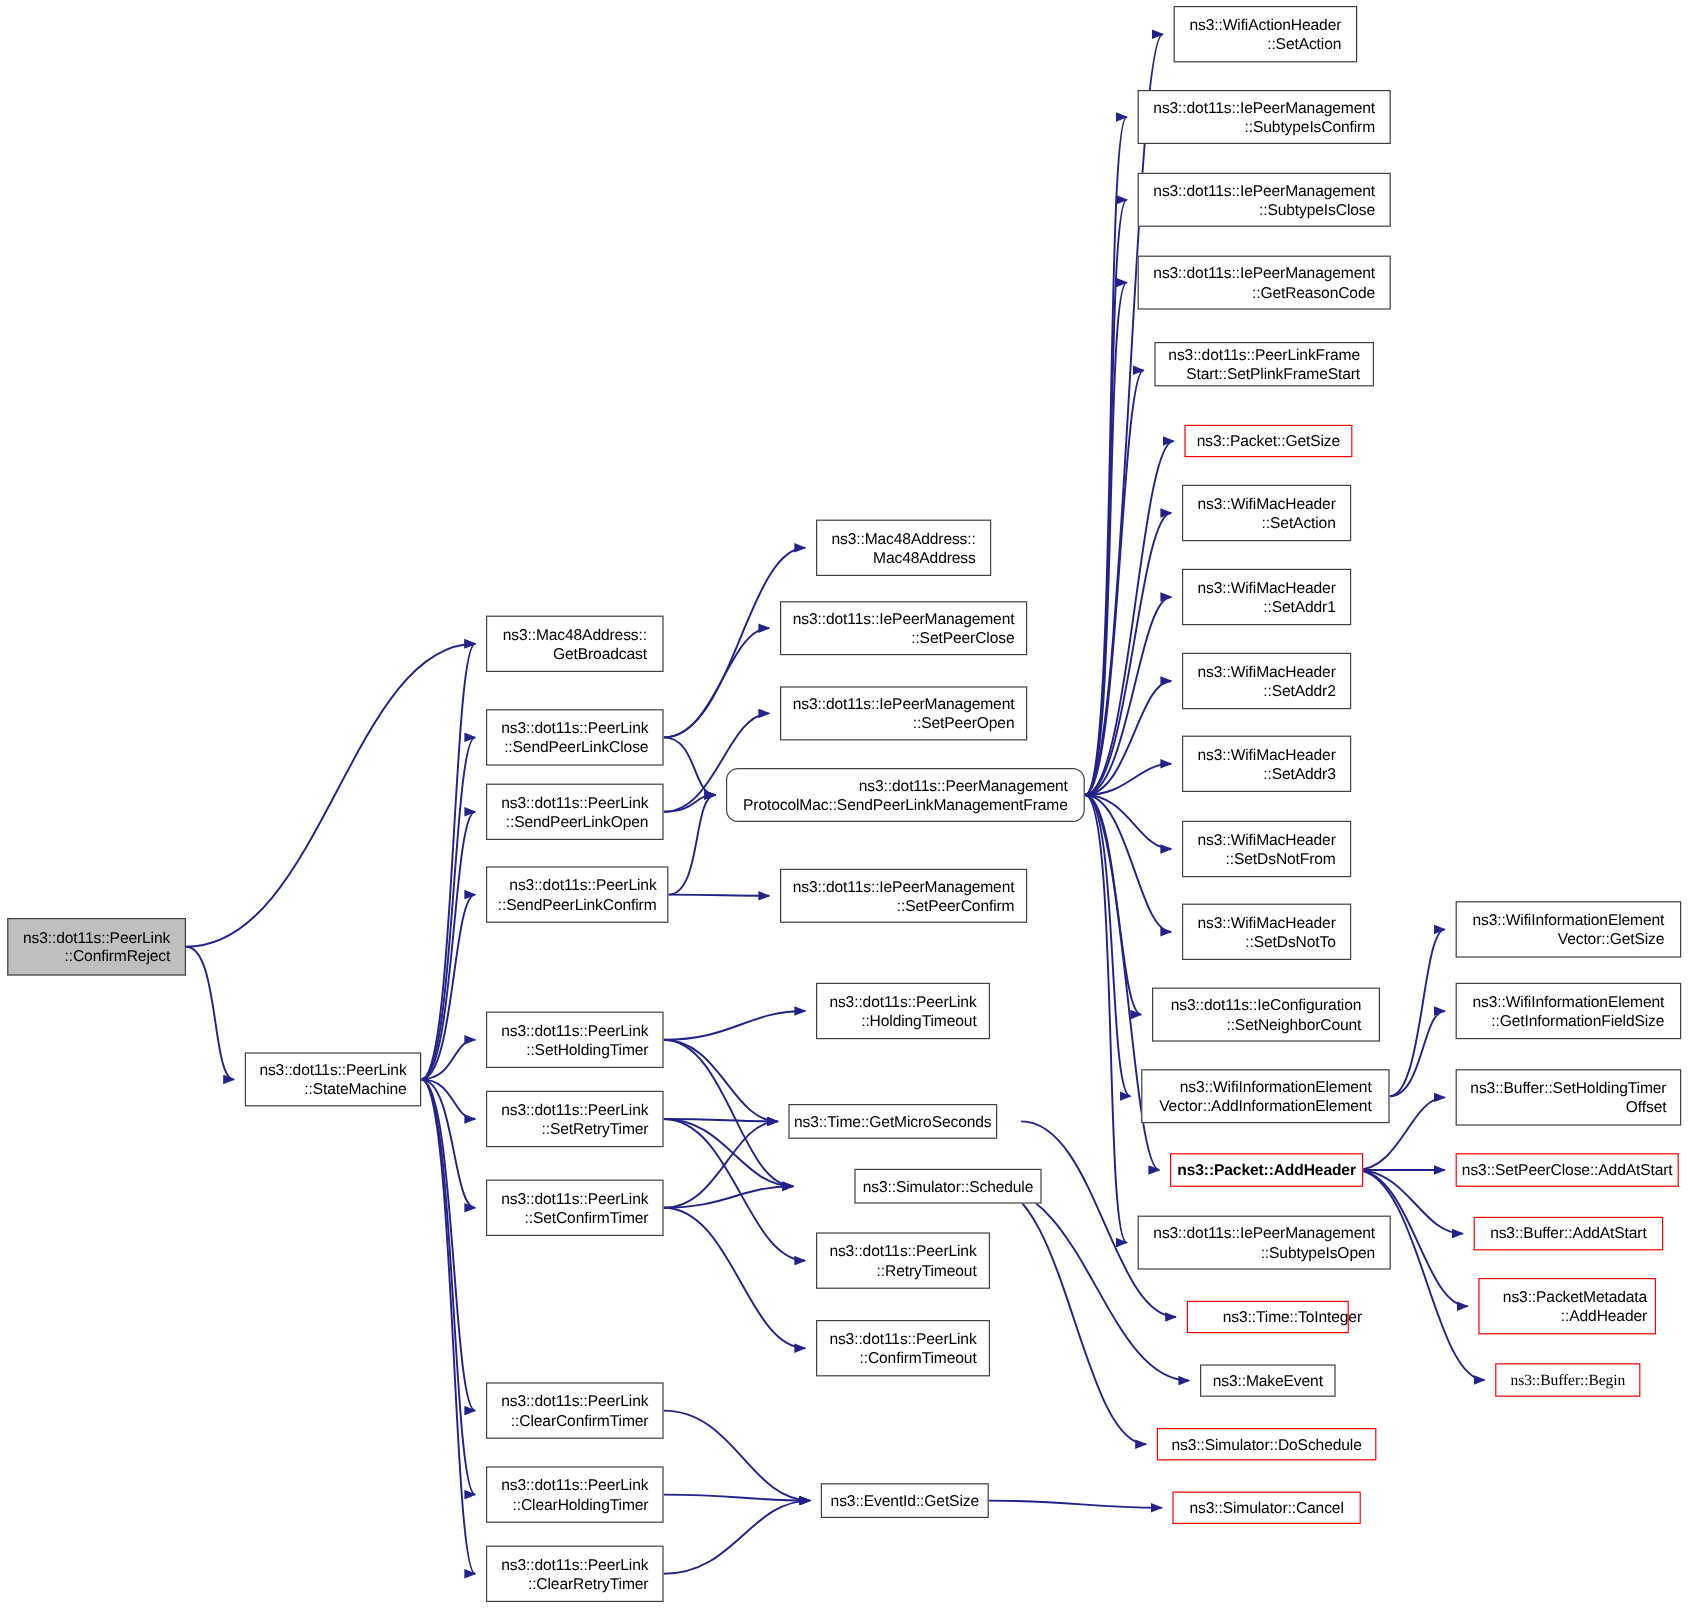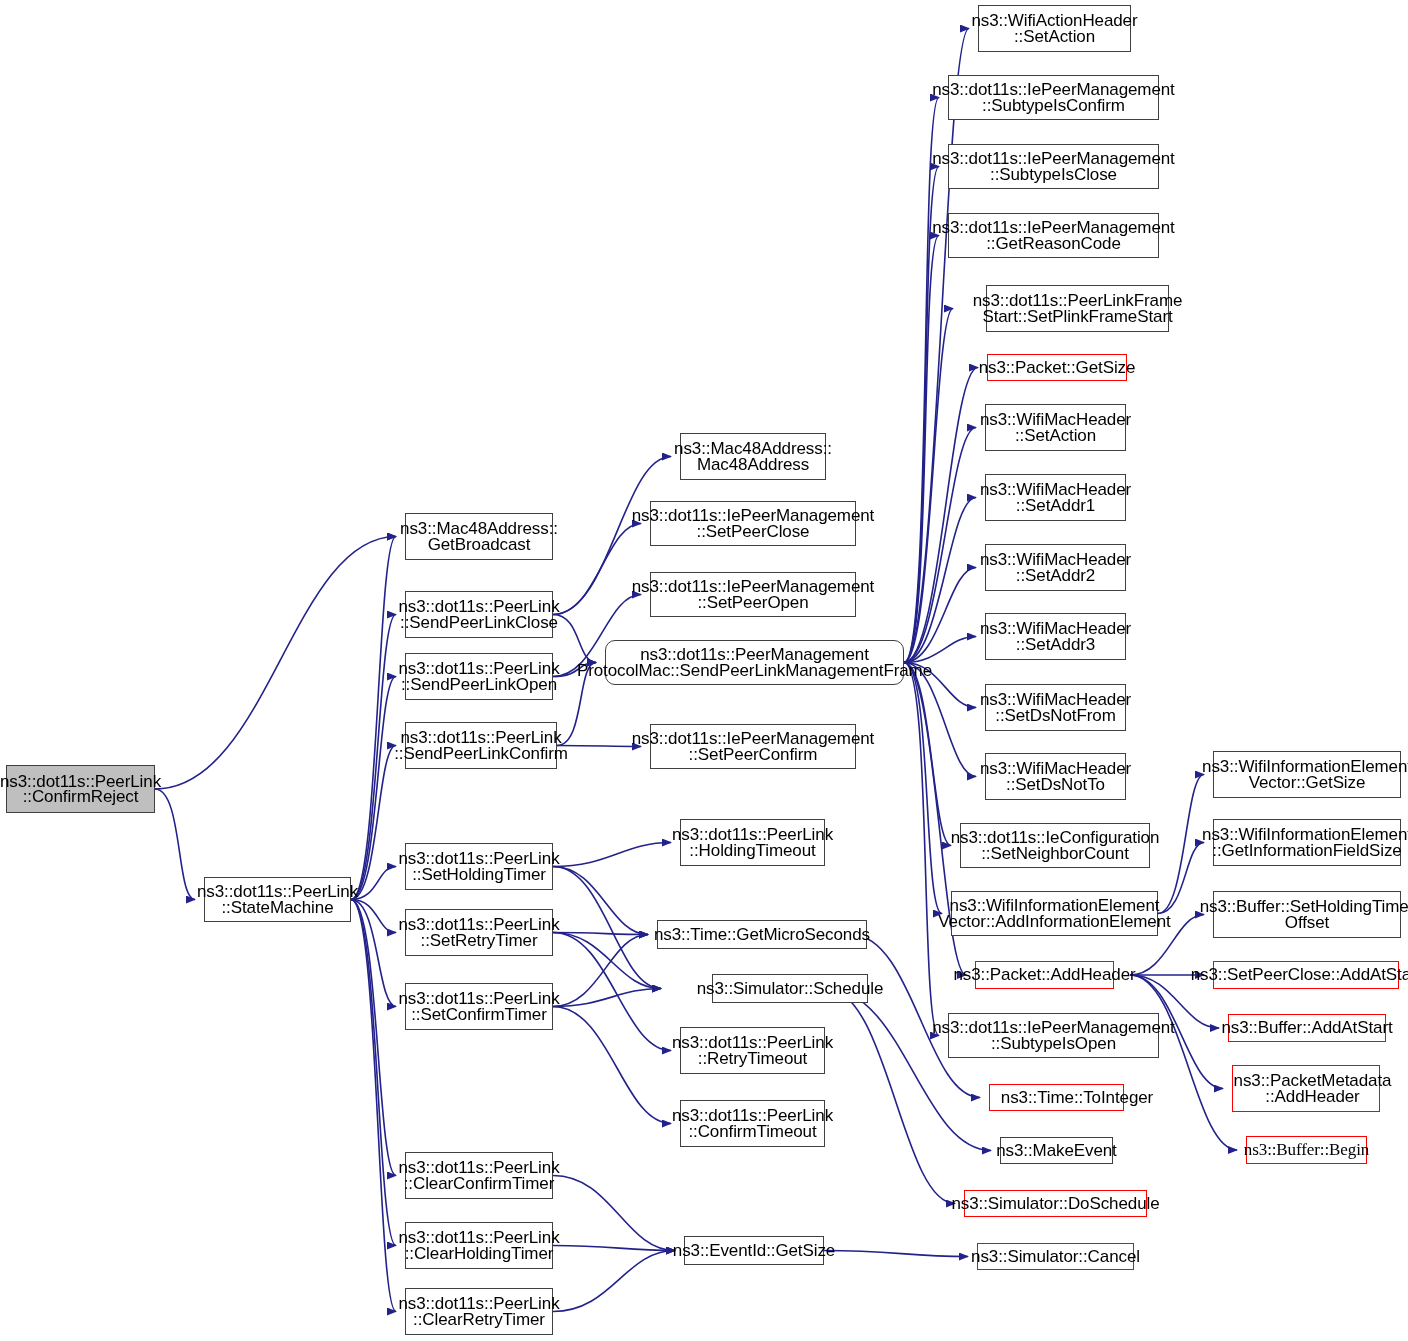--- a/index.html
+++ b/index.html
@@ -10,25 +10,25 @@
     font-family:"Liberation Sans", sans-serif;
     overflow:hidden;
   }
   #edges{position:absolute;left:0;top:0;width:1408px;height:1341px;}
   .node{
     position:absolute;
     box-sizing:border-box;
     display:flex;
     align-items:center;
     justify-content:center;
-    text-align:center;
+    text-align:right;
     background:#ffffff;
     border:1px solid #404040;
     color:#000000;
-    font-size:17px;
+    font-size:13px;
     line-height:15.5px;
     letter-spacing:-0.1px;
     white-space:pre-line;
     padding:1px 3px;
     z-index:5;
   }
   .node.red{border:1px solid #ff0000;}
   .node.root{background:#bfbfbf;border:1px solid #404040;}
 </style>
 </head>
@@ -132,55 +132,55 @@
       <div class="node" style="left: 650px; top: 501px; width: 206px; height: 45px;">ns3::dot11s::IePeerManagement
 ::SetPeerClose</div>
       <div class="node" style="left: 650px; top: 572px; width: 206px; height: 45px;">ns3::dot11s::IePeerManagement
 ::SetPeerOpen</div>
       <div class="node" style="left: 605px; top: 640px; width: 299px; height: 45px; border-radius: 10px;">ns3::dot11s::PeerManagement
 ProtocolMac::SendPeerLinkManagementFrame</div>
       <div class="node" style="left: 650px; top: 724px; width: 206px; height: 45px;">ns3::dot11s::IePeerManagement
 ::SetPeerConfirm</div>
       <div class="node" style="left: 680px; top: 819px; width: 145px; height: 47px;">ns3::dot11s::PeerLink
 ::HoldingTimeout</div>
-      <div class="node" style="left: 657px; top: 920px; width: 210px; height: 29px;">ns3::Time::GetMicroSeconds</div>
+      <div class="node" style="left: 657px; top: 920px; width: 174px; height: 29px;">ns3::Time::GetMicroSeconds</div>
       <div class="node" style="left: 670px; top: 974px; width: 156px; height: 29px; margin-left: 42px;">ns3::Simulator::Schedule</div>
       <div class="node" style="left: 680px; top: 1027px; width: 145px; height: 47px;">ns3::dot11s::PeerLink
 ::RetryTimeout</div>
       <div class="node" style="left: 680px; top: 1100px; width: 145px; height: 47px;">ns3::dot11s::PeerLink
 ::ConfirmTimeout</div>
       <div class="node" style="left: 684px; top: 1236px; width: 140px; height: 29px;">ns3::EventId::GetSize</div>
       <div class="node" style="left: 978px; top: 5px; width: 153px; height: 47px;">ns3::WifiActionHeader
 ::SetAction</div>
       <div class="node" style="left: 948px; top: 75px; width: 211px; height: 45px;">ns3::dot11s::IePeerManagement
 ::SubtypeIsConfirm</div>
       <div class="node" style="left: 948px; top: 144px; width: 211px; height: 45px;">ns3::dot11s::IePeerManagement
 ::SubtypeIsClose</div>
       <div class="node" style="left: 948px; top: 213px; width: 211px; height: 45px;">ns3::dot11s::IePeerManagement
 ::GetReasonCode</div>
-      <div class="node" style="left: 962px; top: 285px; width: 183px; height: 47px; margin-left: 24px;">ns3::dot11s::PeerLinkFrame
+      <div class="node" style="left: 962px; top: 285px; width: 183px; height: 37px;">ns3::dot11s::PeerLinkFrame
 Start::SetPlinkFrameStart</div>
       <div class="node red" style="left: 987px; top: 354px; width: 140px; height: 27px;">ns3::Packet::GetSize</div>
       <div class="node" style="left: 985px; top: 404px; width: 141px; height: 47px;">ns3::WifiMacHeader
 ::SetAction</div>
       <div class="node" style="left: 985px; top: 474px; width: 141px; height: 47px;">ns3::WifiMacHeader
 ::SetAddr1</div>
       <div class="node" style="left: 985px; top: 544px; width: 141px; height: 47px;">ns3::WifiMacHeader
 ::SetAddr2</div>
       <div class="node" style="left: 985px; top: 613px; width: 141px; height: 47px;">ns3::WifiMacHeader
 ::SetAddr3</div>
       <div class="node" style="left: 985px; top: 684px; width: 141px; height: 47px;">ns3::WifiMacHeader
 ::SetDsNotFrom</div>
       <div class="node" style="left: 985px; top: 753px; width: 141px; height: 47px;">ns3::WifiMacHeader
 ::SetDsNotTo</div>
       <div class="node" style="left: 960px; top: 823px; width: 190px; height: 45px;">ns3::dot11s::IeConfiguration
 ::SetNeighborCount</div>
       <div class="node" style="left: 951px; top: 891px; width: 207px; height: 45px;">ns3::WifiInformationElement
 Vector::AddInformationElement</div>
-      <div class="node red" style="left: 975px; top: 961px; width: 139px; height: 28px;">ns3::Packet::AddHeader</div>
+      <div class="node red" style="left: 975px; top: 961px; width: 161px; height: 28px; font-weight: bold;">ns3::Packet::AddHeader</div>
       <div class="node" style="left: 948px; top: 1013px; width: 211px; height: 45px;">ns3::dot11s::IePeerManagement
 ::SubtypeIsOpen</div>
       <div class="node red" style="left: 989px; top: 1084px; width: 135px; height: 27px; padding-left: 44px;">ns3::Time::ToInteger</div>
       <div class="node" style="left: 1000px; top: 1137px; width: 113px; height: 27px;">ns3::MakeEvent</div>
       <div class="node red" style="left: 964px; top: 1190px; width: 183px; height: 27px;">ns3::Simulator::DoSchedule</div>
       <div class="node red" style="left: 977px; top: 1243px; width: 157px; height: 27px;">ns3::Simulator::Cancel</div>
       <div class="node" style="left: 1213px; top: 751px; width: 188px; height: 47px;">ns3::WifiInformationElement
 Vector::GetSize</div>
       <div class="node" style="left: 1213px; top: 819px; width: 188px; height: 47px;">ns3::WifiInformationElement
 ::GetInformationFieldSize</div>

